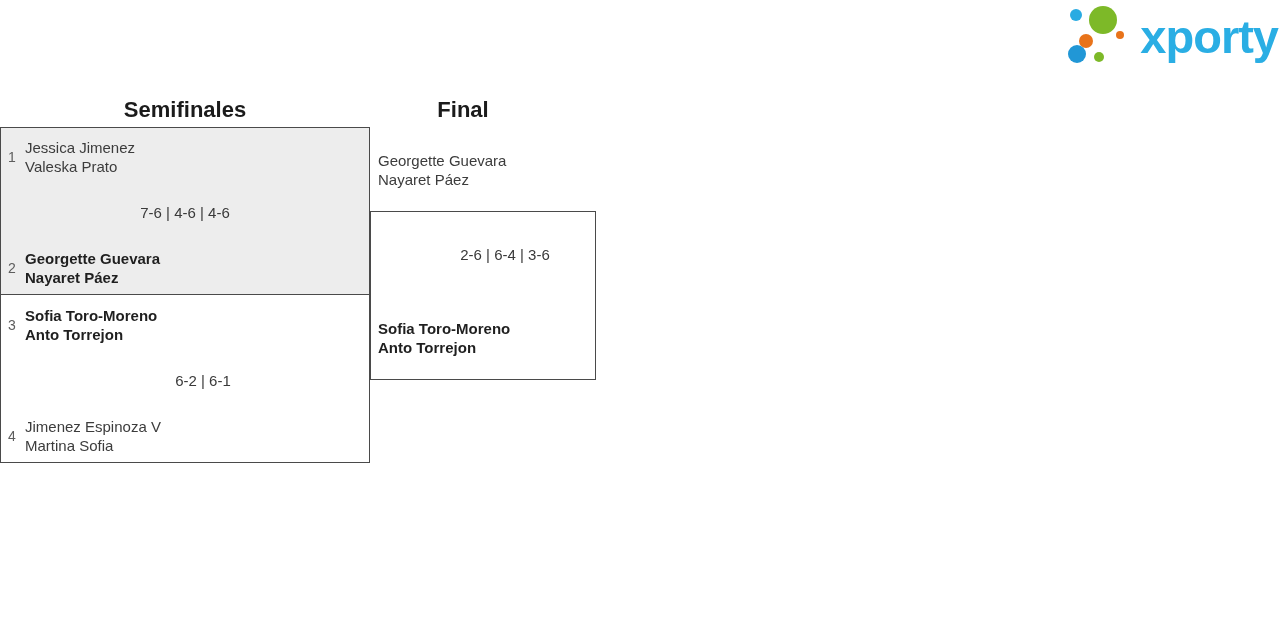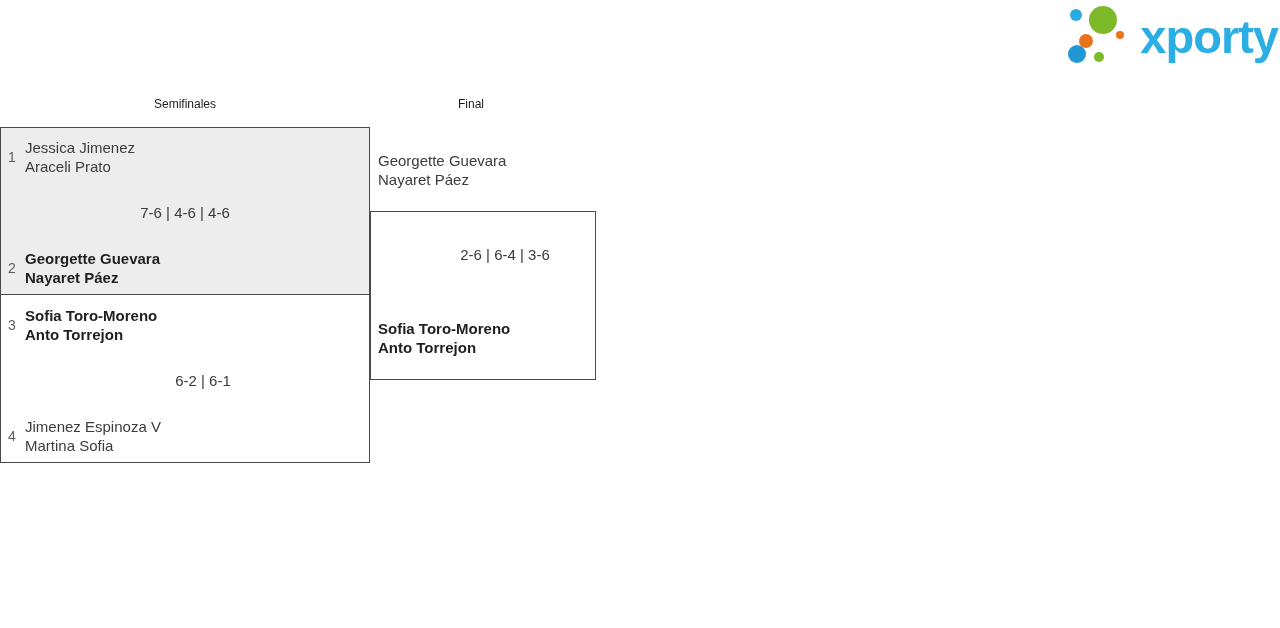--- a/index.html
+++ b/index.html
@@ -16,21 +16,21 @@
     font-size:23px; font-weight:bold; color:#1b1b1b; line-height:33px; letter-spacing:0.2px;
   }
 
   
   .logo { position:absolute; top:4px; right:2px; display:flex; align-items:center; gap:16px; }
   .logo-word { font-size:47px; font-weight:bold; color:#2aaee4; letter-spacing:-1px; line-height:60px; }
 
   
   .round-header {
     position:absolute; top:97px; text-align:center;
-    font-size:12px; font-weight:normal; color:#1b1b1b;
+    font-size:22px; font-weight:bold; color:#1b1b1b;
   }
 
   
   .match-box { position:absolute; border:1px solid #4a4a4a; }
   .sf1 { left:0; top:127px; width:370px; height:168px; background:#ededed; }
   .sf2 { left:0; top:294px; width:370px; height:169px; background:#ffffff; }
   .final-box { left:370px; top:211px; width:226px; height:169px; background:#ffffff; }
 
   
   .team { position:absolute; display:flex; align-items:center; gap:8px; }
@@ -55,33 +55,33 @@
         <circle cx="20" cy="37" r="7" fill="#e8731a"></circle>
         <circle cx="54" cy="31" r="4" fill="#e8731a"></circle>
         <circle cx="11" cy="50" r="9" fill="#2197d6"></circle>
         <circle cx="33" cy="53" r="5" fill="#7db928"></circle>
       </svg>
     </span>
     <span class="logo-word">xporty</span>
   </div>
 
   <div class="round-header" style="left:0; width:370px;">Semifinales</div>
-  <div class="round-header" style="left:358px; width:226px;">Final</div>
+  <div class="round-header" style="left:350px; width:226px;">Final</div>
 
   <div class="match-box sf1"></div>
 
   <div class="match-box sf2"></div>
 
   <div class="match-box final-box"></div>
 
   <div class="team" style="left:7px; top:138px;">
     <span class="seed">1</span>
     <span class="names">
       <div>Jessica Jimenez</div>
-      <div>Araceli Prato</div>
+      <div>Valeska Prato</div>
     </span>
   </div>
 
   <div class="score" style="left:0; top:204px; width:370px;">7-6 | 4-6 | 4-6</div>
 
   <div class="team winner" style="left:7px; top:249px;">
     <span class="seed">2</span>
     <span class="names">
       <div>Georgette Guevara</div>
       <div>Nayaret Páez</div>

